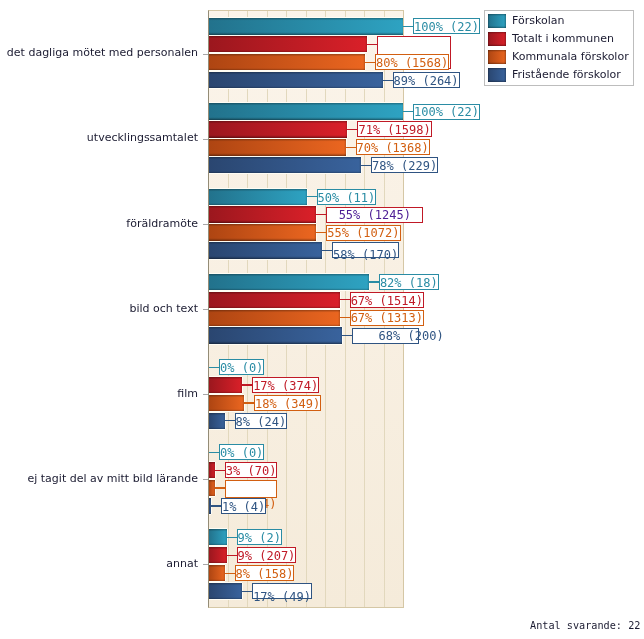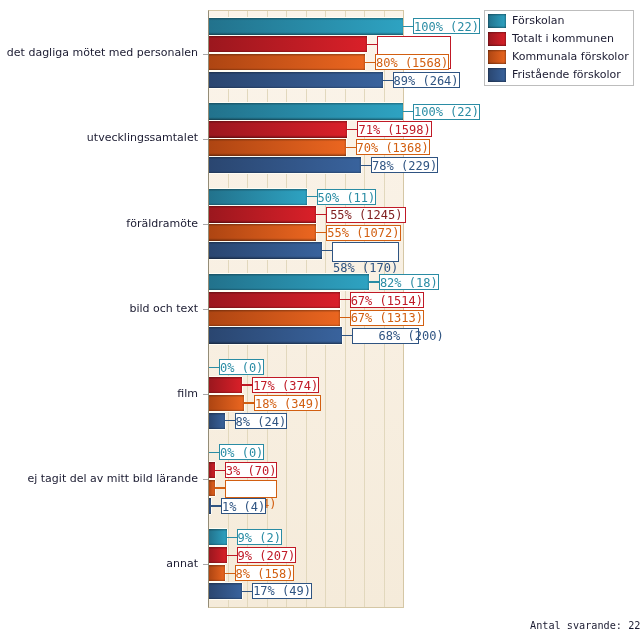--- a/index.html
+++ b/index.html
@@ -114,25 +114,25 @@
       <div class="lbl" style="left: 413px; top: 103.593px; width: 67.043px; height: 16px; line-height: 14px; padding-top: 0.8px; border-color: rgb(42, 140, 164); color: rgb(42, 140, 164);">100% (22)</div>
       <div class="conn" style="left: 347.45px; top: 128.993px; width: 10.5px; background: rgb(192, 25, 38);"></div>
       <div class="lbl" style="left: 357.45px; top: 121.493px; width: 74.27px; height: 16px; line-height: 14px; padding-top: 0.8px; border-color: rgb(192, 25, 38); color: rgb(192, 25, 38);">71% (1598)</div>
       <div class="conn" style="left: 345.5px; top: 146.893px; width: 10.5px; background: rgb(210, 95, 17);"></div>
       <div class="lbl" style="left: 355.5px; top: 139.393px; width: 74.27px; height: 16px; line-height: 14px; padding-top: 0.8px; border-color: rgb(210, 95, 17); color: rgb(210, 95, 17);">70% (1368)</div>
       <div class="conn" style="left: 361.1px; top: 164.793px; width: 10.5px; background: rgb(47, 84, 130);"></div>
       <div class="lbl" style="left: 371.1px; top: 157.293px; width: 67.043px; height: 16px; line-height: 14px; padding-top: 0.8px; border-color: rgb(47, 84, 130); color: rgb(47, 84, 130);">78% (229)</div>
       <div class="conn" style="left: 306.5px; top: 196.236px; width: 10.5px; background: rgb(42, 140, 164);"></div>
       <div class="lbl" style="left: 316.5px; top: 188.736px; width: 59.816px; height: 16px; line-height: 14px; padding-top: 0.8px; border-color: rgb(42, 140, 164); color: rgb(42, 140, 164);">50% (11)</div>
       <div class="conn" style="left: 316.25px; top: 214.136px; width: 10.5px; background: rgb(192, 25, 38);"></div>
-      <div class="lbl" style="left: 326.25px; top: 206.636px; width: 80px; height: 16px; line-height: 14px; padding-top: 0.8px; border-color: rgb(192, 25, 38); color: #7f1d1d;">55% (1245)</div>
+      <div class="lbl" style="left: 326.25px; top: 206.636px; width: 97px; height: 16px; line-height: 14px; padding-top: 0.8px; border-color: rgb(192, 25, 38); color: #4c1d95;">55% (1245)</div>
       <div class="conn" style="left: 316.25px; top: 232.036px; width: 10.5px; background: rgb(210, 95, 17);"></div>
       <div class="lbl" style="left: 326.25px; top: 224.536px; width: 74.27px; height: 16px; line-height: 14px; padding-top: 0.8px; border-color: rgb(210, 95, 17); color: rgb(210, 95, 17);">55% (1072)</div>
       <div class="conn" style="left: 322.1px; top: 249.936px; width: 10.5px; background: rgb(47, 84, 130);"></div>
-      <div class="lbl" style="left: 332.1px; top: 242.436px; width: 67.043px; height: 16px; line-height: 14px; padding-top: 18px; border-color: rgb(47, 84, 130); color: rgb(47, 84, 130);">58% (170)</div>
+      <div class="lbl" style="left: 332.1px; top: 242.436px; width: 67.043px; height: 16px; line-height: 14px; padding-top: 5px; border-color: rgb(47, 84, 130); color: rgb(47, 84, 130);">58% (170)</div>
       <div class="conn" style="left: 368.9px; top: 281.379px; width: 10.5px; background: rgb(42, 140, 164);"></div>
       <div class="lbl" style="left: 378.9px; top: 273.879px; width: 59.816px; height: 16px; line-height: 14px; padding-top: 0.8px; border-color: rgb(42, 140, 164); color: rgb(42, 140, 164);">82% (18)</div>
       <div class="conn" style="left: 339.65px; top: 299.279px; width: 10.5px; background: rgb(192, 25, 38);"></div>
       <div class="lbl" style="left: 349.65px; top: 291.779px; width: 74.27px; height: 16px; line-height: 14px; padding-top: 0.8px; border-color: rgb(192, 25, 38); color: rgb(192, 25, 38);">67% (1514)</div>
       <div class="conn" style="left: 339.65px; top: 317.179px; width: 10.5px; background: rgb(210, 95, 17);"></div>
       <div class="lbl" style="left: 349.65px; top: 309.679px; width: 74.27px; height: 16px; line-height: 14px; padding-top: 0.8px; border-color: rgb(210, 95, 17); color: rgb(210, 95, 17);">67% (1313)</div>
       <div class="conn" style="left: 341.6px; top: 335.079px; width: 10.5px; background: rgb(47, 84, 130);"></div>
       <div class="lbl" style="left: 351.6px; top: 327.579px; width: 67.043px; height: 16px; line-height: 14px; padding-top: 0.8px; border-color: rgb(47, 84, 130); color: rgb(47, 84, 130); padding-left: 26px;">68% (200)</div>
       <div class="conn" style="left: 209px; top: 366.521px; width: 10.5px; background: rgb(42, 140, 164);"></div>
       <div class="lbl" style="left: 219px; top: 359.021px; width: 45.362px; height: 16px; line-height: 14px; padding-top: 0.8px; border-color: rgb(42, 140, 164); color: rgb(42, 140, 164);">0% (0)</div>
@@ -150,21 +150,21 @@
       <div class="lbl" style="left: 224.85px; top: 479.964px; width: 52.589px; height: 16px; line-height: 14px; padding-top: 16px; border-color: rgb(210, 95, 17); color: rgb(210, 95, 17);">3% (64)</div>
       <div class="conn" style="left: 210.95px; top: 505.364px; width: 10.5px; background: rgb(47, 84, 130);"></div>
       <div class="lbl" style="left: 220.95px; top: 497.864px; width: 45.362px; height: 16px; line-height: 14px; padding-top: 0.8px; border-color: rgb(47, 84, 130); color: rgb(47, 84, 130);">1% (4)</div>
       <div class="conn" style="left: 226.55px; top: 536.807px; width: 10.5px; background: rgb(42, 140, 164);"></div>
       <div class="lbl" style="left: 236.55px; top: 529.307px; width: 45.362px; height: 16px; line-height: 14px; padding-top: 0.8px; border-color: rgb(42, 140, 164); color: rgb(42, 140, 164);">9% (2)</div>
       <div class="conn" style="left: 226.55px; top: 554.707px; width: 10.5px; background: rgb(192, 25, 38);"></div>
       <div class="lbl" style="left: 236.55px; top: 547.207px; width: 59.816px; height: 16px; line-height: 14px; padding-top: 0.8px; border-color: rgb(192, 25, 38); color: rgb(192, 25, 38);">9% (207)</div>
       <div class="conn" style="left: 224.6px; top: 572.607px; width: 10.5px; background: rgb(210, 95, 17);"></div>
       <div class="lbl" style="left: 234.6px; top: 565.107px; width: 59.816px; height: 16px; line-height: 14px; padding-top: 0.8px; border-color: rgb(210, 95, 17); color: rgb(210, 95, 17);">8% (158)</div>
       <div class="conn" style="left: 242.15px; top: 590.507px; width: 10.5px; background: rgb(47, 84, 130);"></div>
-      <div class="lbl" style="left: 252.15px; top: 583.007px; width: 59.816px; height: 16px; line-height: 14px; padding-top: 0; border-color: rgb(47, 84, 130); color: rgb(47, 84, 130);">17% (49)</div>
+      <div class="lbl" style="left: 252.15px; top: 583.007px; width: 59.816px; height: 16px; line-height: 14px; padding-top: 6px; border-color: rgb(47, 84, 130); color: rgb(47, 84, 130);">17% (49)</div>
     </div>
   <div id="legend">
       <div class="lg-sw" style="top: 2.8px; background-image: linear-gradient(rgba(0, 0, 0, 0.34) 0px, rgba(0, 0, 0, 0.1) 1.2px, rgba(0, 0, 0, 0) 2.6px, rgba(0, 0, 0, 0) 11.4px, rgba(0, 0, 0, 0.12) 12.8px, rgba(0, 0, 0, 0.36) 14px), linear-gradient(to right, rgba(0, 0, 0, 0.3) 0px, rgba(0, 0, 0, 0.06) 1.2px, rgba(0, 0, 0, 0) 2.6px, rgba(0, 0, 0, 0) 15.4px, rgba(0, 0, 0, 0.1) 16.8px, rgba(0, 0, 0, 0.32) 18px), linear-gradient(to right, rgb(34, 114, 140) 0%, rgb(46, 163, 194) 100%);"></div>
       <div class="lg-tx" style="top: 4.4px;">Förskolan</div>
       <div class="lg-sw" style="top: 20.83px; background-image: linear-gradient(rgba(0, 0, 0, 0.34) 0px, rgba(0, 0, 0, 0.1) 1.2px, rgba(0, 0, 0, 0) 2.6px, rgba(0, 0, 0, 0) 11.4px, rgba(0, 0, 0, 0.12) 12.8px, rgba(0, 0, 0, 0.36) 14px), linear-gradient(to right, rgba(0, 0, 0, 0.3) 0px, rgba(0, 0, 0, 0.06) 1.2px, rgba(0, 0, 0, 0) 2.6px, rgba(0, 0, 0, 0) 15.4px, rgba(0, 0, 0, 0.1) 16.8px, rgba(0, 0, 0, 0.32) 18px), linear-gradient(to right, rgb(155, 23, 30) 0%, rgb(218, 32, 41) 100%);"></div>
       <div class="lg-tx" style="top: 22.43px;">Totalt i kommunen</div>
       <div class="lg-sw" style="top: 38.86px; background-image: linear-gradient(rgba(0, 0, 0, 0.34) 0px, rgba(0, 0, 0, 0.1) 1.2px, rgba(0, 0, 0, 0) 2.6px, rgba(0, 0, 0, 0) 11.4px, rgba(0, 0, 0, 0.12) 12.8px, rgba(0, 0, 0, 0.36) 14px), linear-gradient(to right, rgba(0, 0, 0, 0.3) 0px, rgba(0, 0, 0, 0.06) 1.2px, rgba(0, 0, 0, 0) 2.6px, rgba(0, 0, 0, 0) 15.4px, rgba(0, 0, 0, 0.1) 16.8px, rgba(0, 0, 0, 0.32) 18px), linear-gradient(to right, rgb(174, 69, 18) 0%, rgb(235, 102, 32) 100%);"></div>
       <div class="lg-tx" style="top: 40.46px;">Kommunala förskolor</div>
       <div class="lg-sw" style="top: 56.89px; background-image: linear-gradient(rgba(0, 0, 0, 0.34) 0px, rgba(0, 0, 0, 0.1) 1.2px, rgba(0, 0, 0, 0) 2.6px, rgba(0, 0, 0, 0) 11.4px, rgba(0, 0, 0, 0.12) 12.8px, rgba(0, 0, 0, 0.36) 14px), linear-gradient(to right, rgba(0, 0, 0, 0.3) 0px, rgba(0, 0, 0, 0.06) 1.2px, rgba(0, 0, 0, 0) 2.6px, rgba(0, 0, 0, 0) 15.4px, rgba(0, 0, 0, 0.1) 16.8px, rgba(0, 0, 0, 0.32) 18px), linear-gradient(to right, rgb(42, 70, 112) 0%, rgb(57, 99, 157) 100%);"></div>
       <div class="lg-tx" style="top: 58.49px;">Fristående förskolor</div>

